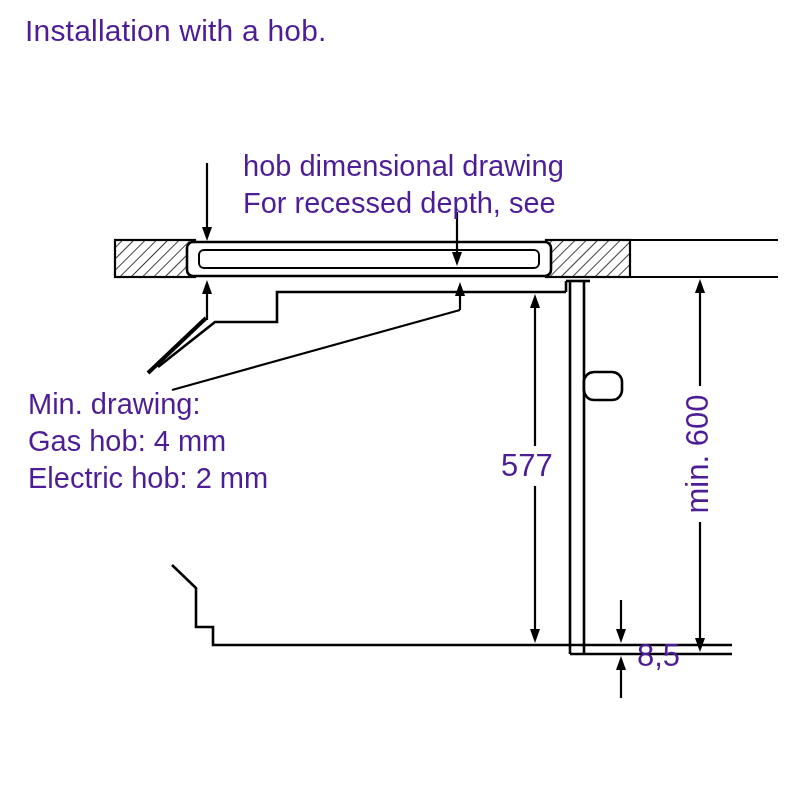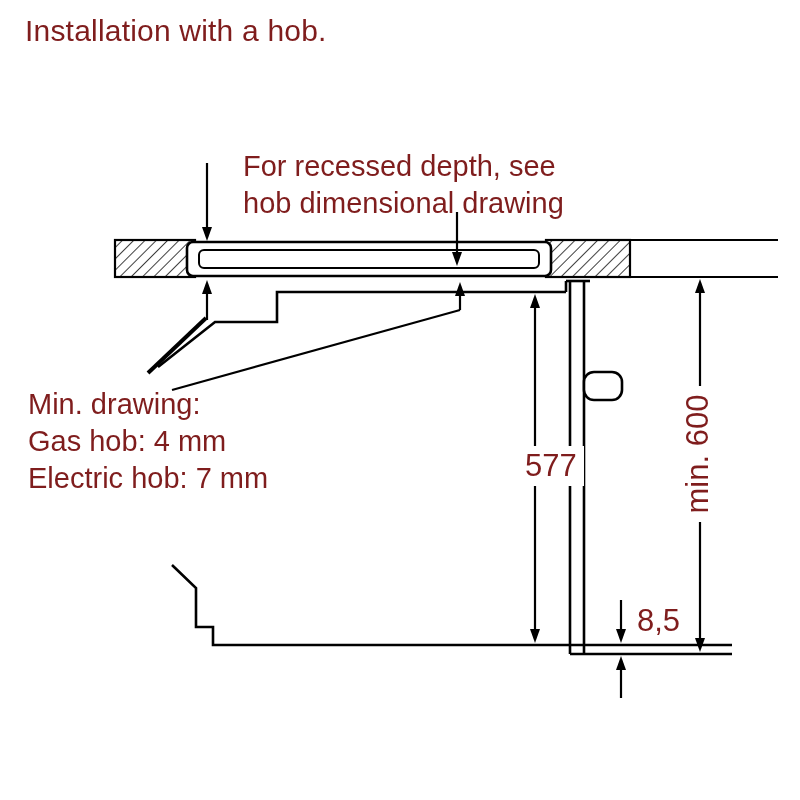--- a/index.html
+++ b/index.html
@@ -2,21 +2,21 @@
 <html><head>
 <meta charset="utf-8">
 <style>
   * { margin: 0; padding: 0; box-sizing: border-box; }
   html, body { width: 800px; height: 800px; background: #ffffff; }
   .canvas {
     position: relative;
     width: 800px;
     height: 800px;
     background: #ffffff;
-    color: #7f1d1d;
+    color: #4c1d95;
     font-family: "Liberation Sans", sans-serif;
     overflow: hidden;
   }
   .drawing { position: absolute; left: 0; top: 0; width: 800px; height: 800px; }
   .title {
     position: absolute;
     left: 25px;
     top: 14px;
     font-size: 30px;
     letter-spacing: 0.2px;
@@ -24,29 +24,29 @@
   }
   .anno { position: absolute; font-size: 29px; line-height: 37px; white-space: nowrap; }
   .anno-recessed { left: 243px; top: 148px; }
   .anno-mindist  { left: 28px;  top: 386px; }
   .dim {
     position: absolute;
     font-size: 31px;
     background: #ffffff;
     white-space: nowrap;
   }
-  .dim-577 { left: 518px; top: 446px; padding: 2px 7px; }
+  .dim-577 { left: 494px; top: 446px; padding: 2px 7px; }
   .dim-600 {
     left: 630px; top: 434px;
     width: 136px;
     text-align: center;
     padding: 2px 0;
     transform: rotate(-90deg);
   }
-  .dim-85 { left: 637px; top: 603px; background: transparent; }
+  .dim-85 { left: 637px; top: 638px; background: transparent; }
   .footer {
     position: absolute;
     right: 22px;
     bottom: 10px;
     font-size: 30px;
     white-space: nowrap;
   }
 </style>
 </head>
 <body>
@@ -120,28 +120,28 @@
 
     <g stroke="#000" fill="#000" stroke-width="2.2">
       <line x1="621" y1="600" x2="621" y2="630"></line>
       <polygon points="621,643 616,629 626,629" stroke="none"></polygon>
       <line x1="621" y1="698" x2="621" y2="669"></line>
       <polygon points="621,656 616,670 626,670" stroke="none"></polygon>
     </g>
   </svg>
 
   <div class="anno anno-recessed">
+    <div>hob dimensional drawing</div>
     <div>For recessed depth, see</div>
-    <div>hob dimensional drawing</div>
   </div>
 
   <div class="anno anno-mindist">
     <div>Min. drawing:</div>
     <div>Gas hob: 4 mm</div>
-    <div>Electric hob: 7 mm</div>
+    <div>Electric hob: 2 mm</div>
   </div>
 
   <div class="dim dim-577">577</div>
   <div class="dim dim-600">min. 600</div>
   <div class="dim dim-85">8,5</div>
 
 
 </div>
 
 </body></html>

